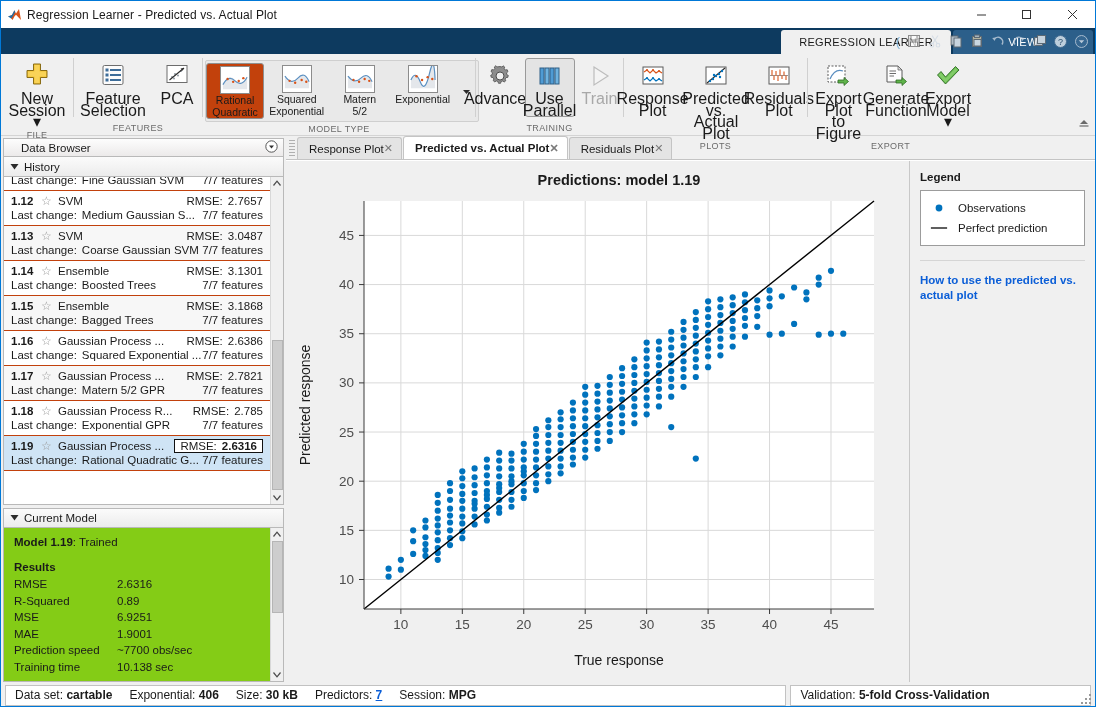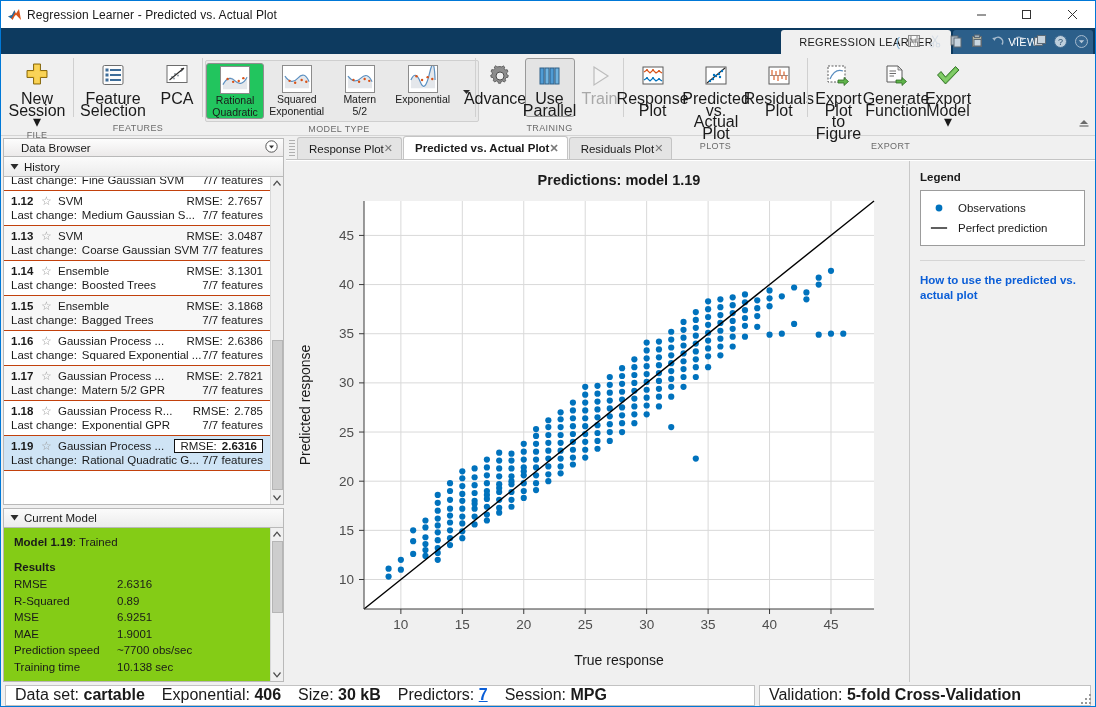--- a/index.html
+++ b/index.html
@@ -84,21 +84,21 @@
 
   .gallery {
     display: flex; align-items: stretch;
     background: #e9e9e9; border: 1px solid #cfcfcf; border-radius: 2px;
     margin: 2px 0 0 2px; padding: 2px 0;
   }
   .gal-item {
     display: flex; flex-direction: column; align-items: center;
     padding: 2px 6px 0 6px; min-width: 56px;
   }
-  .gal-item.selected { background: #22c55e; border: 1px solid #8f8f8f; border-radius: 3px; }
+  .gal-item.selected { background: #c2410c; border: 1px solid #8f8f8f; border-radius: 3px; }
   .gal-item .thumb { width: 30px; height: 28px; background: #fff; border: 1px solid #8c8c8c; }
   .gal-item .lbl { font-size: 10.5px; color: #1a1a1a; text-align: center; line-height: 11.5px; margin-top: 1px; }
   .gal-more { display: flex; align-items: center; padding: 0 6px; }
   .ribbon-collapse { position: absolute; right: 4px; bottom: 2px; }
 
   
   .main { display: flex; height: 546px; background: #f0f0f0; }
 
   
   .left { width: 285px; display: flex; flex-direction: column; padding: 2px 2px 0 2px; }
@@ -195,21 +195,21 @@
   .legend-link { font-size: 11.5px; color: #0b5ed7; font-weight: bold; line-height: 15px; cursor: pointer; }
 
   
   .statusbar {
     height: 26px; display: flex; align-items: center; gap: 4px;
     padding: 2px 4px; background: #f0f0f0;
   }
   .status-box {
     height: 21px; border: 1px solid #c2c2c2; background: #fff;
     display: flex; align-items: center; gap: 17px; padding: 0 9px;
-    font-size: 16px; color: #1a1a1a;
+    font-size: 12px; color: #1a1a1a;
   }
   .status-box.left-box { flex: 1 1 auto; width: 690px; }
   .status-box.right-box { flex: 1 1 auto; }
   .status-item b { font-weight: bold; }
   .status-link { color: #0b5ed7; text-decoration: underline; font-weight: bold; }
   .resize-grip {
     position: absolute; right: 2px; bottom: 2px; width: 12px; height: 12px;
     background:
       radial-gradient(circle 1px at 9px 3px, #999 99%, transparent 100%),
       radial-gradient(circle 1px at 9px 7px, #999 99%, transparent 100%),

